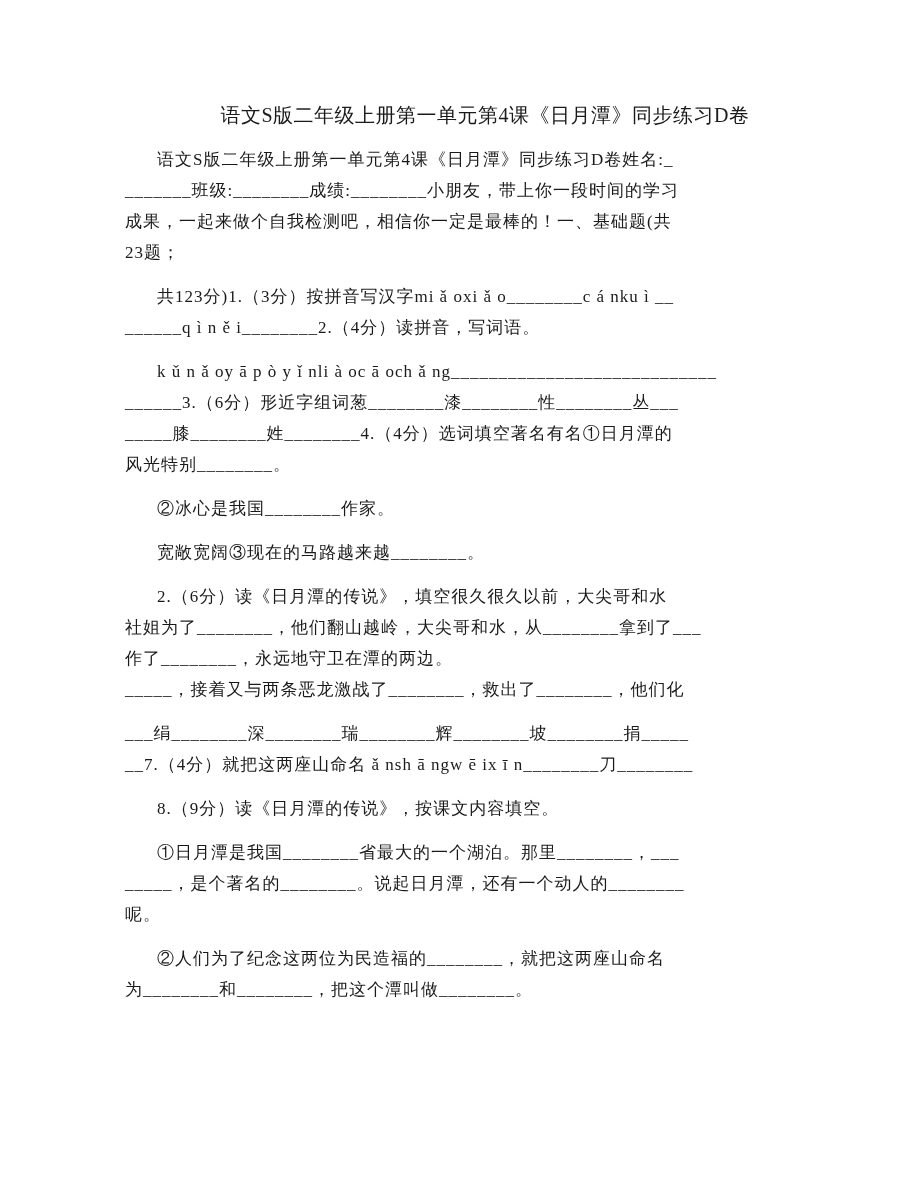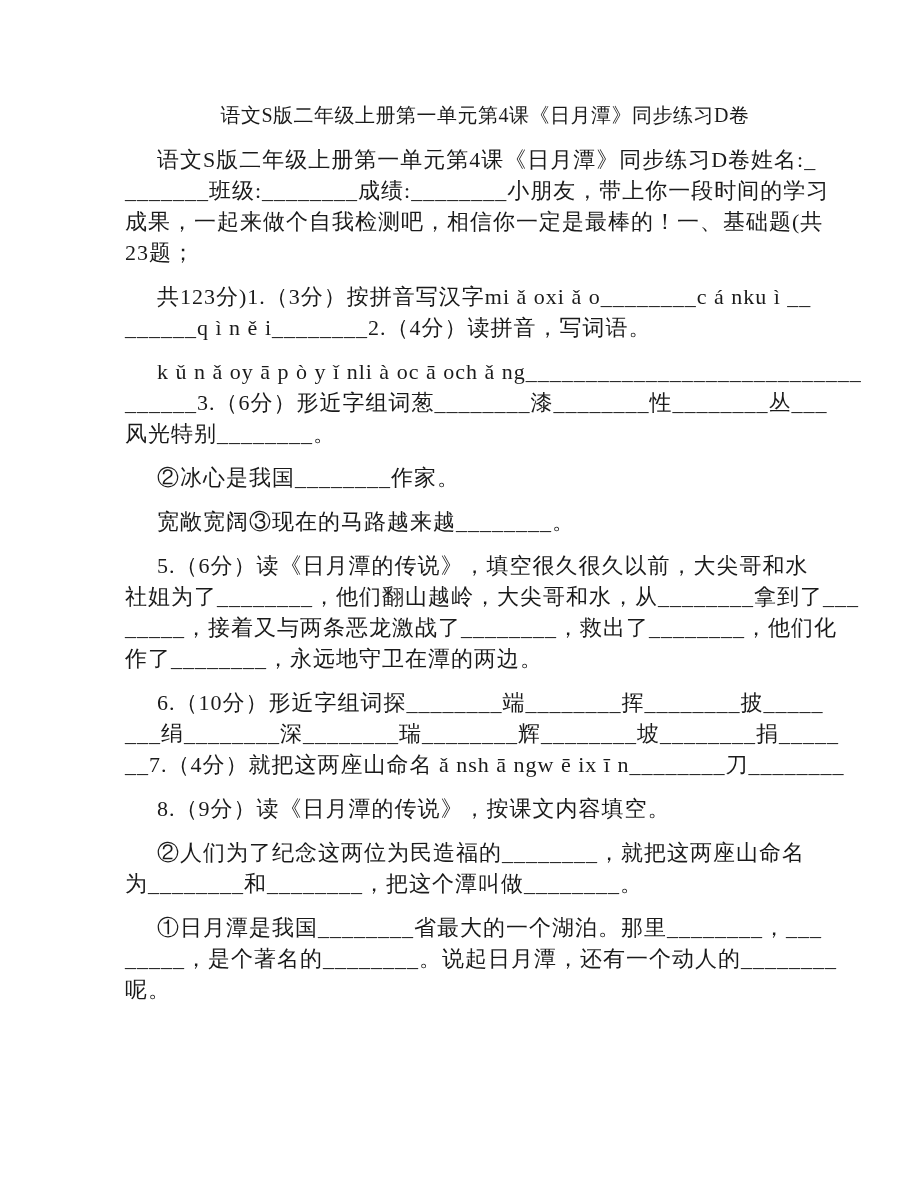--- a/index.html
+++ b/index.html
@@ -19,21 +19,21 @@
   }
   .doc-title {
     text-align: center;
     font-size: 20px;
     line-height: 31px;
     letter-spacing: 0.5px;
     white-space: nowrap;
   }
   .para {
     margin: 13px 0;
-    font-size: 22px;
+    font-size: 17px;
   }
   .line {
     line-height: 31px;
     letter-spacing: 1px;
     white-space: nowrap;
   }
   .ind {
     text-indent: 32px;
   }
 </style>
@@ -52,53 +52,53 @@
   </div>
 
   <div class="para">
     <div class="line ind">共123分)1.（3分）按拼音写汉字mi ǎ oxi ǎ o________c á nku ì __</div>
     <div class="line">______q ì n ě i________2.（4分）读拼音，写词语。</div>
   </div>
 
   <div class="para">
     <div class="line ind">k ǔ n ǎ oy ā p ò y ǐ nli à oc ā och ǎ ng____________________________</div>
     <div class="line">______3.（6分）形近字组词葱________漆________性________丛___</div>
+    <div class="line">_____膝________姓________4.（4分）选词填空著名有名①日月潭的</div>
     <div class="line">风光特别________。</div>
   </div>
 
   <div class="para">
     <div class="line ind">②冰心是我国________作家。</div>
   </div>
 
   <div class="para">
     <div class="line ind">宽敞宽阔③现在的马路越来越________。</div>
   </div>
 
 
   <div class="para">
-    <div class="line ind">5.（6分）读《日月潭的传说》，填空很久很久以前，大尖哥和水</div>
+    <div class="line ind">2.（6分）读《日月潭的传说》，填空很久很久以前，大尖哥和水</div>
     <div class="line">社姐为了________，他们翻山越岭，大尖哥和水，从________拿到了___</div>
+    <div class="line">作了________，永远地守卫在潭的两边。</div>
     <div class="line">_____，接着又与两条恶龙激战了________，救出了________，他们化</div>
-    <div class="line">作了________，永远地守卫在潭的两边。</div>
   </div>
 
   <div class="para">
-    <div class="line ind">6.（10分）形近字组词探________端________挥________披_____</div>
     <div class="line">___绢________深________瑞________辉________坡________捐_____</div>
     <div class="line">__7.（4分）就把这两座山命名 ǎ nsh ā ngw ē ix ī n________刀________</div>
   </div>
 
   <div class="para">
     <div class="line ind">8.（9分）读《日月潭的传说》，按课文内容填空。</div>
   </div>
 
   <div class="para">
-    <div class="line ind">②人们为了纪念这两位为民造福的________，就把这两座山命名</div>
-    <div class="line">为________和________，把这个潭叫做________。</div>
-  </div>
-
-  <div class="para">
     <div class="line ind">①日月潭是我国________省最大的一个湖泊。那里________，___</div>
     <div class="line">_____，是个著名的________。说起日月潭，还有一个动人的________</div>
     <div class="line">呢。</div>
   </div>
 
+  <div class="para">
+    <div class="line ind">②人们为了纪念这两位为民造福的________，就把这两座山命名</div>
+    <div class="line">为________和________，把这个潭叫做________。</div>
+  </div>
+
 </div>
 
 </body></html>

